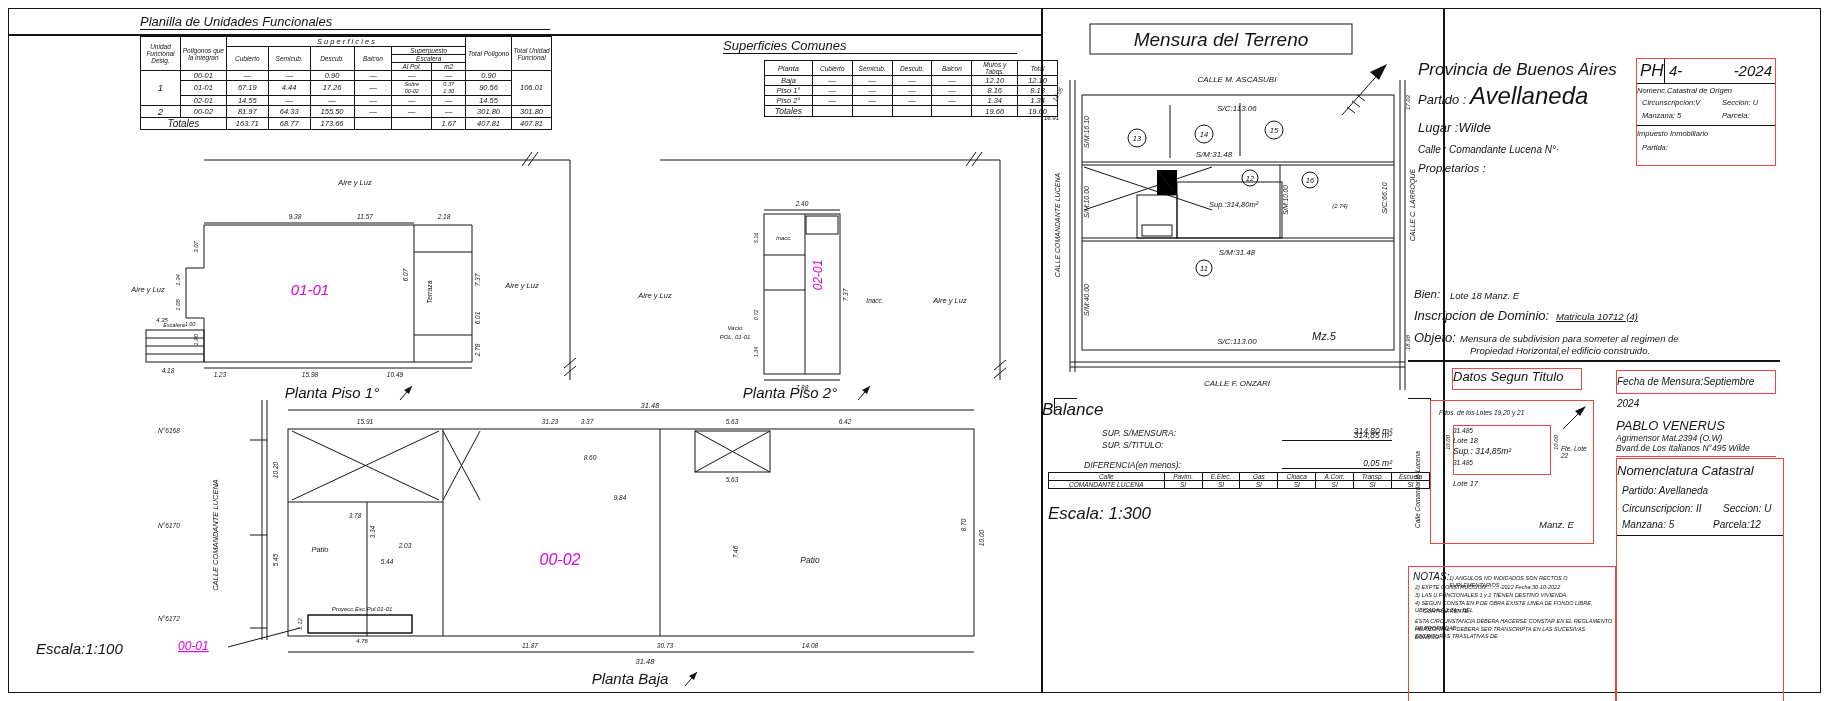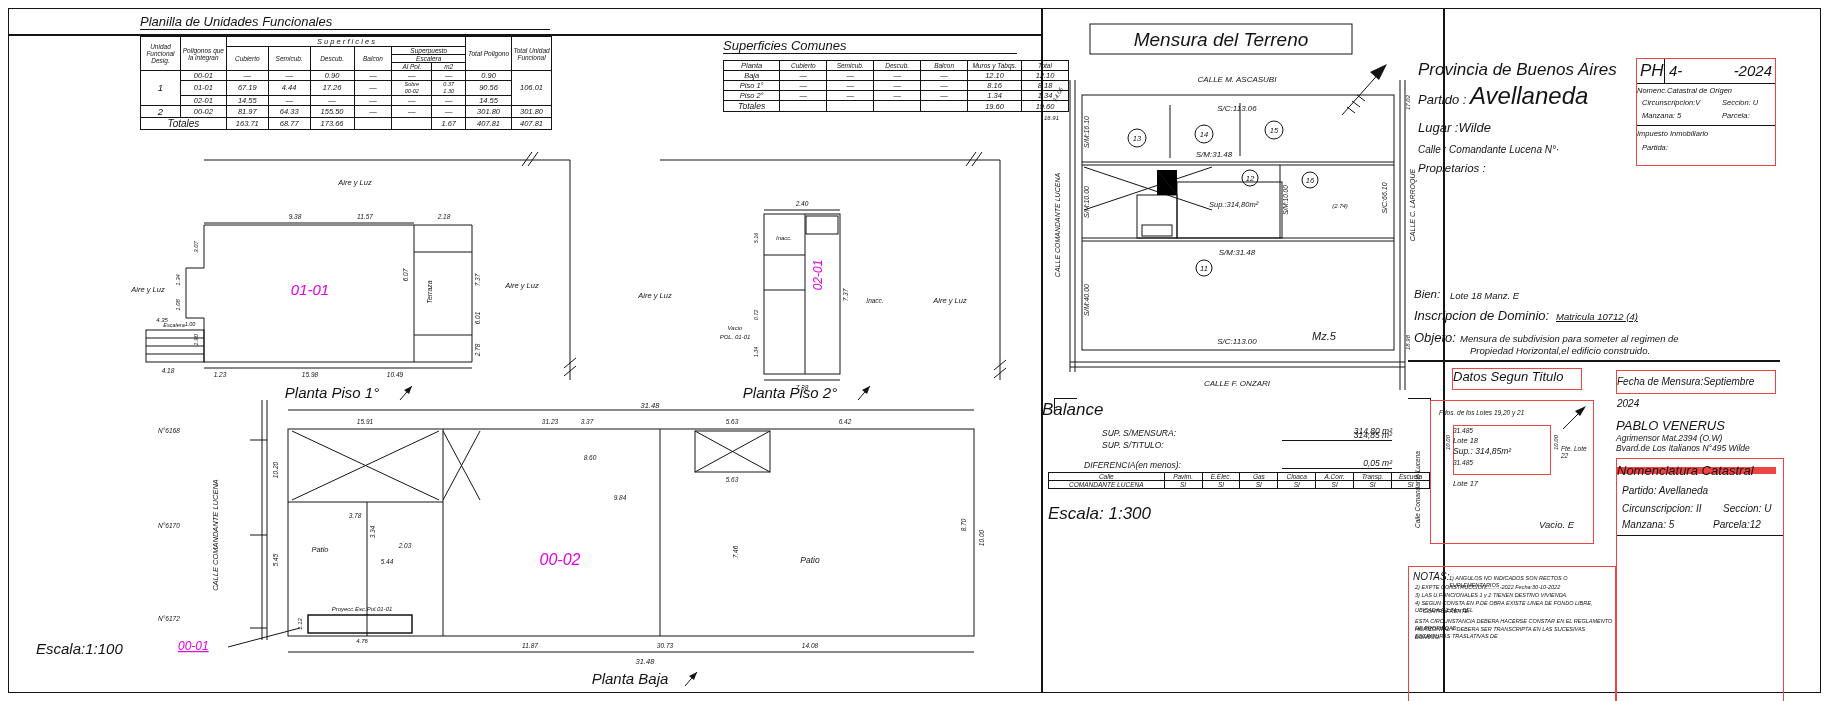--- a/index.html
+++ b/index.html
@@ -136,21 +136,21 @@
       <td></td>
       <td></td>
       <td>1.67</td>
       <td>407.81</td>
       <td>407.81</td>
     </tr>
   </tbody>
     </table>
 
   <div class="abs it f13 ctr" style="left:723px;top:38px;width:294px;border-bottom:1px solid #141414;">Superficies Comunes</div>
-  <table class="abs tb" style="left:723px;top:60px;width:346px;font-size:7.5px;">
+  <table class="abs tb" style="left:764px;top:60px;width:294px;font-size:7.5px;">
     <colgroup>
         <col style="width:48px">
         <col style="width:40px">
         <col style="width:40px">
         <col style="width:40px">
         <col style="width:40px">
         <col style="width:46px">
         <col style="width:40px">
       </colgroup>
     <tbody>
@@ -581,33 +581,33 @@
       <div class="abs it" style="left:8px;top:8px;font-size:6.5px;">Fdos. de los Lotes 19,20 y 21</div>
       <div class="thinbox" style="left:22px;top:24px;width:98px;height:50px;"></div>
       <div class="abs it f6 ctr" style="left:22px;top:26px;width:98px;">31.485</div>
       <div class="abs it f7 ctr" style="left:22px;top:35px;width:98px;">Lote 18</div>
       <div class="abs it f8 ctr" style="left:22px;top:45px;width:98px;">Sup.: 314,85m²</div>
       <div class="abs it f6 ctr" style="left:22px;top:58px;width:98px;">31.485</div>
       <div class="abs it f7 ctr" style="left:22px;top:78px;width:98px;">Lote 17</div>
       <div class="abs it vert" style="left:14px;top:34px;font-size:6px;">10.00</div>
       <div class="abs it vert" style="left:122px;top:34px;font-size:6px;">10.00</div>
       <div class="abs it" style="left:130px;top:44px;font-size:6.5px;">Fte. Lote 22</div>
-      <div class="abs it f9" style="left:108px;top:118px;">Vacio. E</div>
+      <div class="abs it f9" style="left:108px;top:118px;">Manz. E</div>
       <svg class="abs" style="left:128px;top:4px;" width="30" height="26" viewBox="0 0 30 26">
           <line x1="4" y1="24" x2="24" y2="4"></line>
           <polygon points="27,1 16,6 21,11" fill="#141414" stroke="none"></polygon>
         </svg>
     </div>
     <div class="abs it vert" style="left:6px;top:358px;font-size:6.5px;height:120px;">Calle Comandante Lucena</div>
 
     <div class="thinbox it f10 ctr" style="left:208px;top:320px;width:160px;height:24px;">
       <span style="line-height:22px;">Fecha de Mensura:Septiembre 2024</span>
     </div>
 
-    <div class="abs ctr" style="left:208px;top:368px;width:160px;border-bottom:7px solid #ef4444;padding-bottom:14px;">
+    <div class="abs ctr" style="left:208px;top:368px;width:160px;border-bottom:1px solid #ef4444;padding-bottom:3px;">
       <div class="it f13">PABLO VENERUS</div>
       <div class="it f8">Agrimensor Mat.2394 (O.W)</div>
       <div class="it f8">Bvard.de Los Italianos N°495 Wilde</div>
     </div>
 
     <div class="thinbox" style="left:208px;top:408px;width:168px;height:260px;">
       <div class="it f13 ctr" style="margin-top:4px;">Nomenclatura Catastral</div>
       <div class="abs it f10" style="left:5px;top:26px;">Partido: Avellaneda</div>
       <div class="abs it f10" style="left:5px;top:44px;">Circunscripcion: II</div>
       <div class="abs it f10" style="left:106px;top:44px;">Seccion:  U</div>

